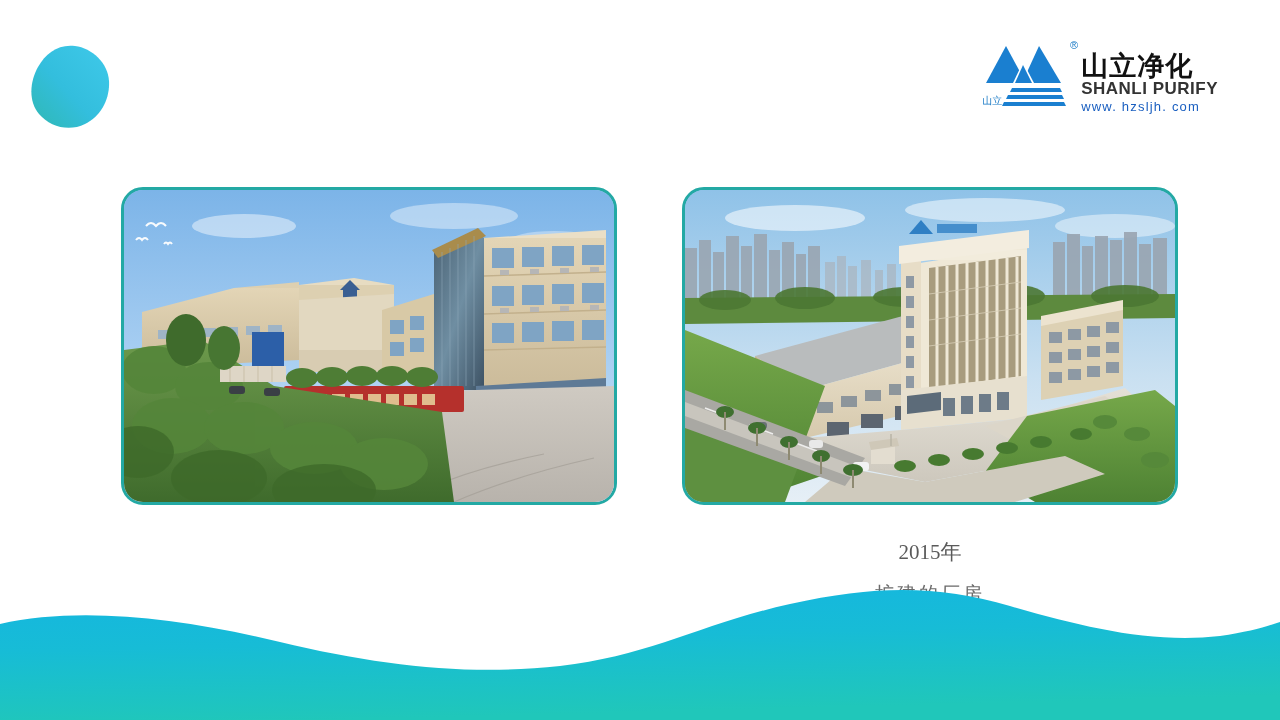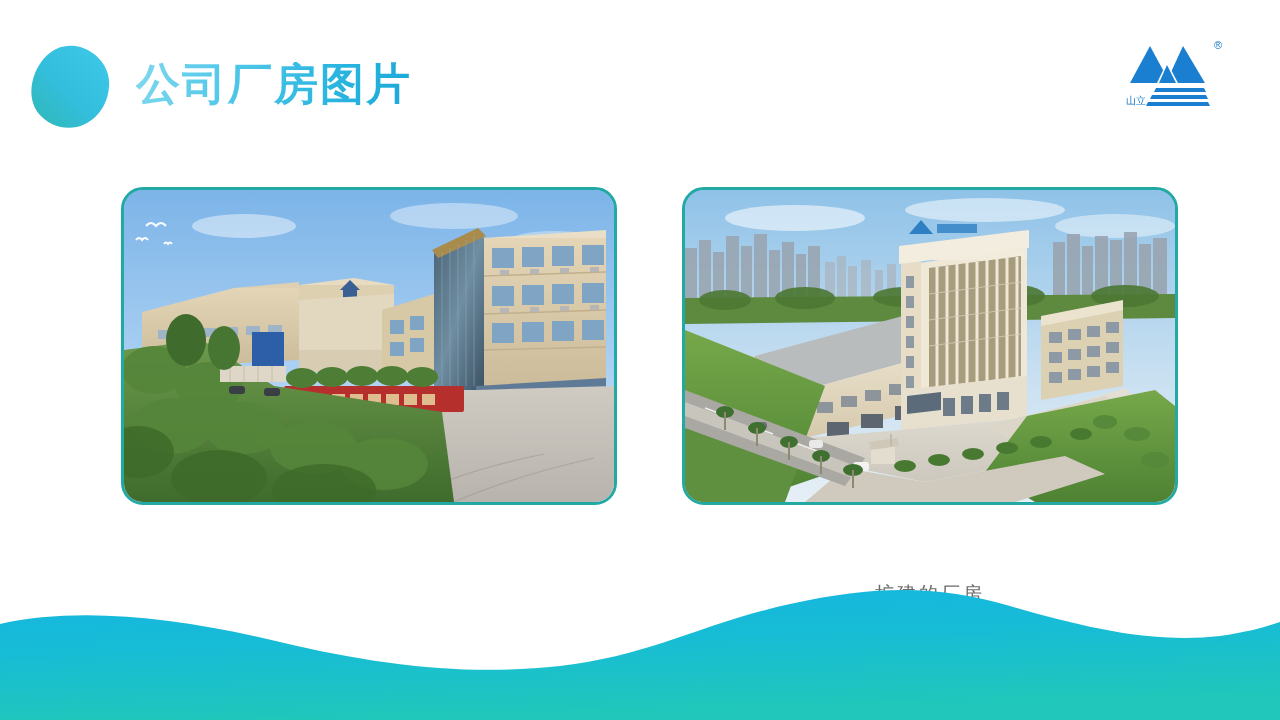--- a/index.html
+++ b/index.html
@@ -153,38 +153,42 @@
         <linearGradient id="blobGrad" x1="1" y1="0" x2="0" y2="1">
           <stop offset="0%" stop-color="#3fc9ea"></stop>
           <stop offset="55%" stop-color="#33bedd"></stop>
           <stop offset="100%" stop-color="#2fb8b3"></stop>
         </linearGradient>
       </defs>
       <path d="M47 2 C64 4 80 19 81 37 C82 55 73 72 57 80 C41 88 22 83 11 70 C0 57 2 37 10 23 C18 9 30 0 47 2 Z" fill="url(#blobGrad)"></path>
     </svg>
   </div>
 
-  <div class="title">公司厂房图片</div>
 
   <div class="logo">
     <div class="logo-mark">
       <svg viewBox="0 0 92 72" width="92" height="72" aria-hidden="true">
         <g fill="#1a7fd0">
           <path d="M24 8 L44 45 L4 45 Z"></path>
           <path d="M57 8 L79 45 L40 45 Z"></path>
           <path d="M41 24 L52 45 L31 45 Z" fill="#ffffff"></path>
           <path d="M41 27 L50 45 L33 45 Z" fill="#1a7fd0"></path>
           <path d="M30 50 L78 50 L80 54 L28 54 Z"></path>
           <path d="M26 57 L80 57 L82 61 L24 61 Z"></path>
           <path d="M22 64 L82 64 L84 68 L20 68 Z"></path>
         </g>
       </svg>
       <span class="reg">®</span>
       <span class="logo-sub-cn">山立</span>
     </div>
+    <div class="logo-text">
+      <div class="logo-cn">山立净化</div>
+      <div class="logo-en">SHANLI PURIFY</div>
+      <div class="logo-url">www. hzsljh. com</div>
+    </div>
   </div>
 
   <div class="card" id="card-left">
     <svg class="photo" viewBox="0 0 490 312" preserveAspectRatio="none">
       <defs>
         <linearGradient id="sky05" x1="0" y1="0" x2="0" y2="1">
           <stop offset="0%" stop-color="#7cb4e8"></stop>
           <stop offset="55%" stop-color="#a9cff2"></stop>
           <stop offset="100%" stop-color="#cfe4f7"></stop>
         </linearGradient>
@@ -575,20 +579,21 @@
         <ellipse cx="470" cy="270" rx="14" ry="8"></ellipse>
       </g>
 
       <rect x="186" y="254" width="24" height="20" fill="#e3ddd0"></rect>
       <polygon points="184,252 212,248 214,256 186,260" fill="#cfc8b8"></polygon>
 
       <line x1="206" y1="244" x2="206" y2="256" stroke="#b9b4a6" stroke-width="1.5"></line>
     </svg>
   </div>
 
+  <div class="caption-year" id="cap-year-right">2015年</div>
   <div class="caption-desc" id="cap-desc-right">扩建的厂房</div>
 
   <div class="wave">
     <svg viewBox="0 0 1280 140" width="1280" height="140" preserveAspectRatio="none" aria-hidden="true">
       <defs>
         <linearGradient id="waveGrad" x1="0" y1="0" x2="0.25" y2="1">
           <stop offset="0%" stop-color="#15b6e0"></stop>
           <stop offset="45%" stop-color="#17bcd6"></stop>
           <stop offset="100%" stop-color="#20c7ba"></stop>
         </linearGradient>

